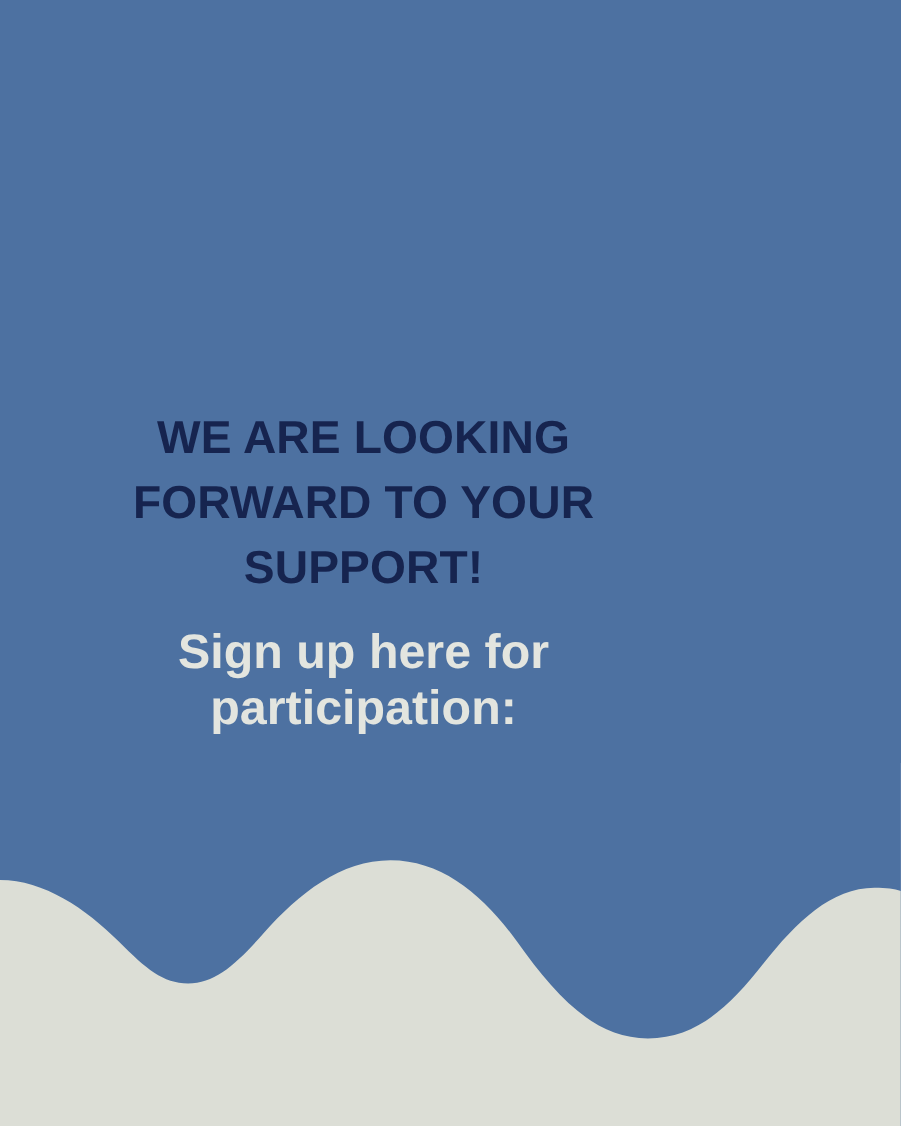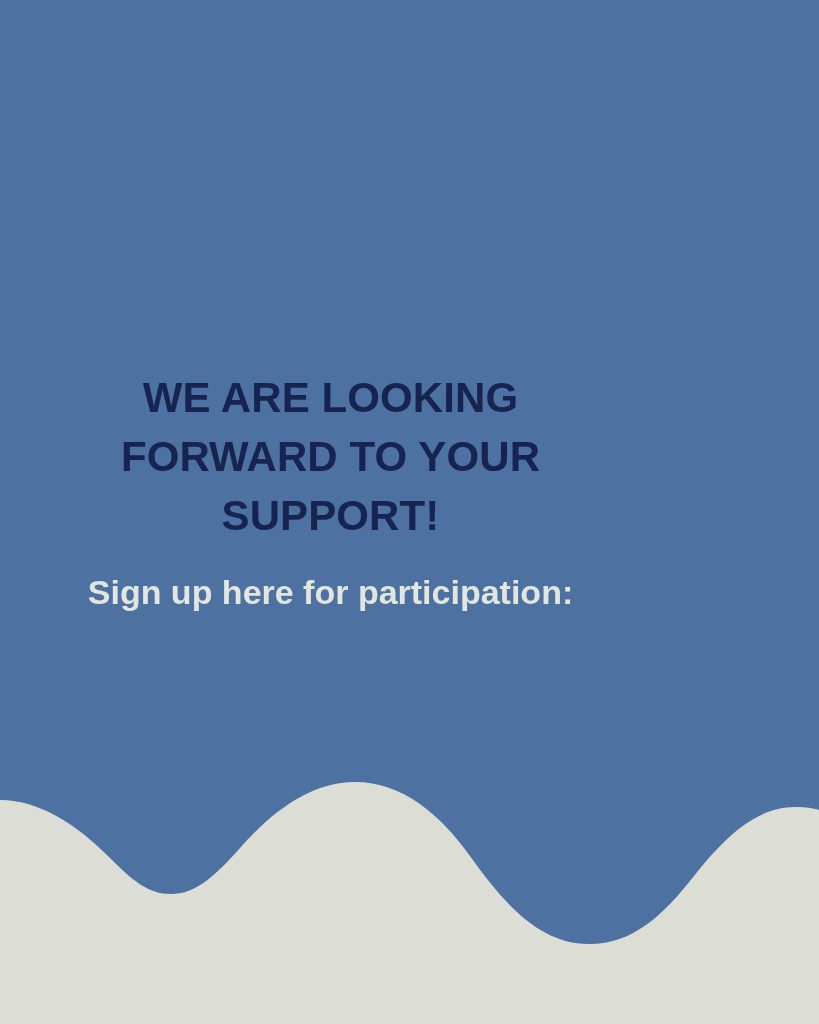--- a/index.html
+++ b/index.html
@@ -42,21 +42,21 @@
     font-weight: 700;
     letter-spacing: 0.1px;
     color: #16244f;
     text-transform: uppercase;
     font-family: "Liberation Sans", "DejaVu Sans", sans-serif;
   }
 
   .subtitle {
     margin: 0;
     padding: 22px 60px 0 60px;
-    font-size: 34px;
+    font-size: 44px;
     line-height: 51px;
     font-weight: 600;
     color: #e3e5df;
     font-family: "Liberation Sans", "DejaVu Sans", sans-serif;
   }
 
   .subtitle-line {
     display: block;
   }
 

